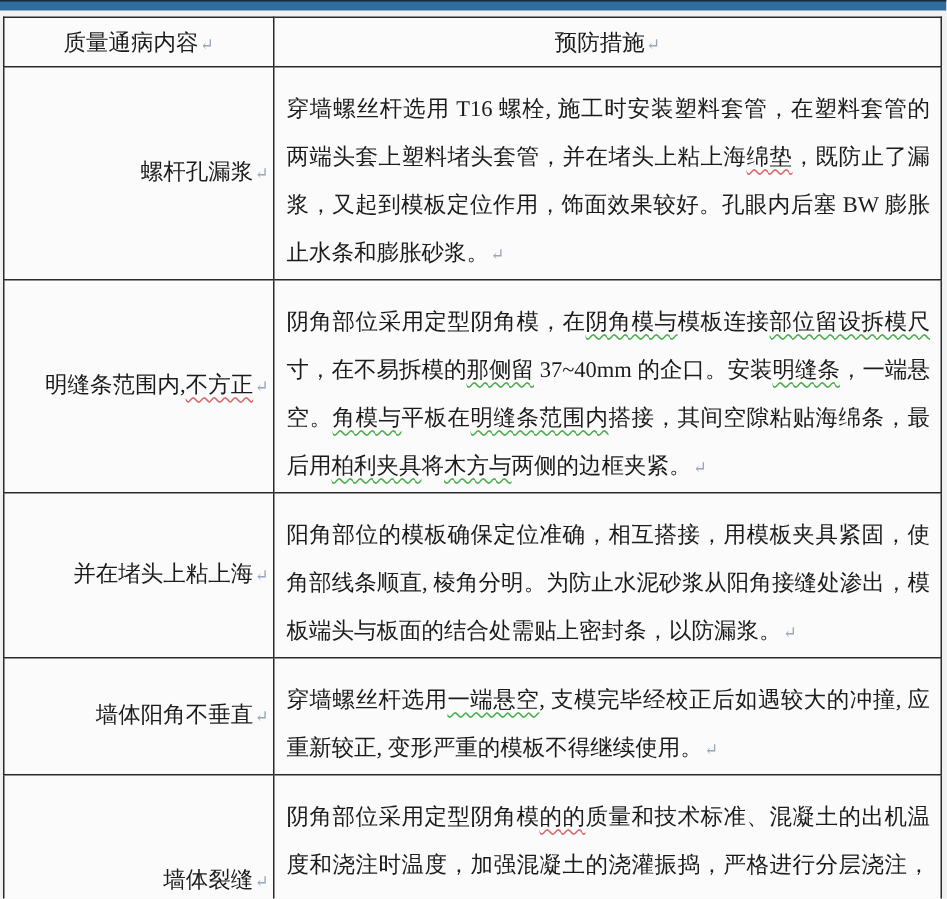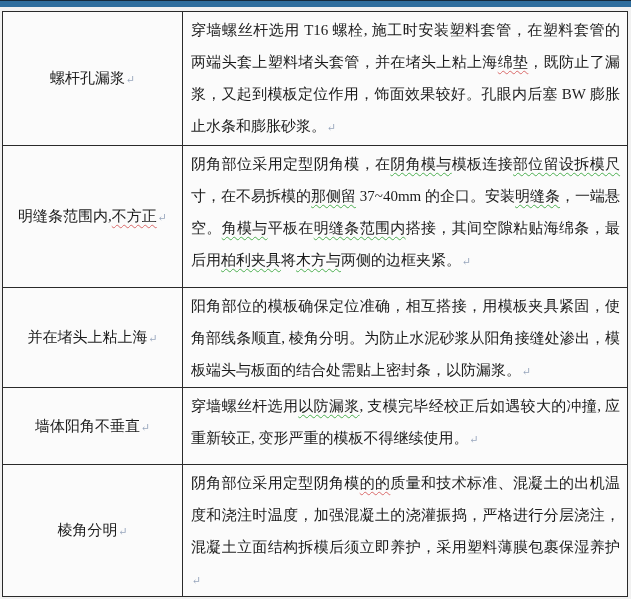--- a/index.html
+++ b/index.html
@@ -23,33 +23,33 @@
   }
   td, th { border: 1px solid #2a2a2a; box-sizing: border-box; }
   th.hdr {
     font-weight: normal;
     font-size: 15px;
     color: #1b1b1b;
     text-align: center;
     vertical-align: middle;
   }
   td.issue-cell {
-    text-align: center;
+    text-align: right;
     vertical-align: middle;
     font-size: 15px;
     color: #1b1b1b;
     padding: 0 3px;
     line-height: 22px;
   }
   td.measures-cell {
     vertical-align: top;
     font-size: 15px;
     color: #1b1b1b;
     line-height: 32px;
-    padding: 2px 7px 0 8px;
+    padding: 12px 7px 0 8px;
     text-align: justify;
   }
   .pmark {
     color: #98a6bd;
     font-size: 11px;
     padding-left: 1px;
   }
   .sq-red {
     text-decoration: underline wavy #d96a6a;
     text-decoration-thickness: 1px;
@@ -66,40 +66,44 @@
 
 <div class="accent-bar" style="background: rgb(46, 109, 157);"></div>
 
 <table class="doc-table">
   <colgroup>
     <col style="width:180px">
     <col style="width:445px">
   </colgroup>
 
   <tbody>
+      <tr style="height:33px">
+    <th class="hdr"><span>质量通病内容</span><span class="pmark">↵</span></th>
+    <th class="hdr"><span>预防措施</span><span class="pmark">↵</span></th>
+  </tr>
 
   <tr style="height:134px">
     <td class="issue-cell"><span><span>螺杆孔漏浆</span></span><span class="pmark">↵</span></td>
     <td class="measures-cell"><span><span>穿墙螺丝杆选用 T16 螺栓, 施工时安装塑料套管，在塑料套管的两端头套上塑料堵头套管，并在堵头上粘上海</span><span class="sq-red">绵垫</span><span>，既防止了漏浆，又起到模板定位作用，饰面效果较好。孔眼内后塞 BW 膨胀止水条和膨胀砂浆。</span></span><span class="pmark">↵</span></td>
   </tr>
 
   <tr style="height:142px">
     <td class="issue-cell"><span><span>明缝条范围内,</span><span class="sq-red">不方正</span></span><span class="pmark">↵</span></td>
     <td class="measures-cell"><span><span>阴角部位采用定型阴角模，在</span><span class="sq-green">阴角模与</span><span>模板连接</span><span class="sq-green">部位留设拆模尺</span><span>寸，在不易拆模的</span><span class="sq-green">那侧留</span><span> 37~40mm 的企口。安装</span><span class="sq-green">明缝条</span><span>，一端悬空。</span><span class="sq-green">角模与</span><span>平板在</span><span class="sq-green">明缝条范围内</span><span>搭接，其间空隙粘贴海绵条，最后用</span><span class="sq-green">柏利夹具</span><span>将</span><span class="sq-green">木方与</span><span>两侧的边框夹紧。</span></span><span class="pmark">↵</span></td>
   </tr>
 
   <tr style="height:100px">
     <td class="issue-cell"><span><span>并在堵头上粘上海</span></span><span class="pmark">↵</span></td>
     <td class="measures-cell"><span><span>阳角部位的模板确保定位准确，相互搭接，用模板夹具紧固，使角部线条顺直, 棱角分明。为防止水泥砂浆从阳角接缝处渗出，模板端头与板面的结合处需贴上密封条，以防漏浆。</span></span><span class="pmark">↵</span></td>
   </tr>
 
   <tr style="height:77px">
     <td class="issue-cell"><span><span>墙体阳角不垂直</span></span><span class="pmark">↵</span></td>
-    <td class="measures-cell"><span><span>穿墙螺丝杆选用</span><span class="sq-green">以防漏浆</span><span>, 支模完毕经校正后如遇较大的冲撞, 应重新较正, 变形严重的模板不得继续使用。</span></span><span class="pmark">↵</span></td>
+    <td class="measures-cell"><span><span>穿墙螺丝杆选用</span><span class="sq-green">一端悬空</span><span>, 支模完毕经校正后如遇较大的冲撞, 应重新较正, 变形严重的模板不得继续使用。</span></span><span class="pmark">↵</span></td>
   </tr>
 
   <tr style="height:95px">
-    <td class="issue-cell"><span><span>棱角分明</span></span><span class="pmark">↵</span></td>
+    <td class="issue-cell"><span><span>墙体裂缝</span></span><span class="pmark">↵</span></td>
     <td class="measures-cell"><span><span>阴角部位采用定型阴角模</span><span class="sq-red">的的</span><span>质量和技术标准、混凝土的出机温度和浇注时温度，加强混凝土的浇灌振捣，严格进行分层浇注，混凝土立面结构拆模后须立即养护，采用塑料薄膜包裹保湿养护</span></span><span class="pmark">↵</span></td>
   </tr>
 
 </tbody>
   </table>
 
 </body></html>

